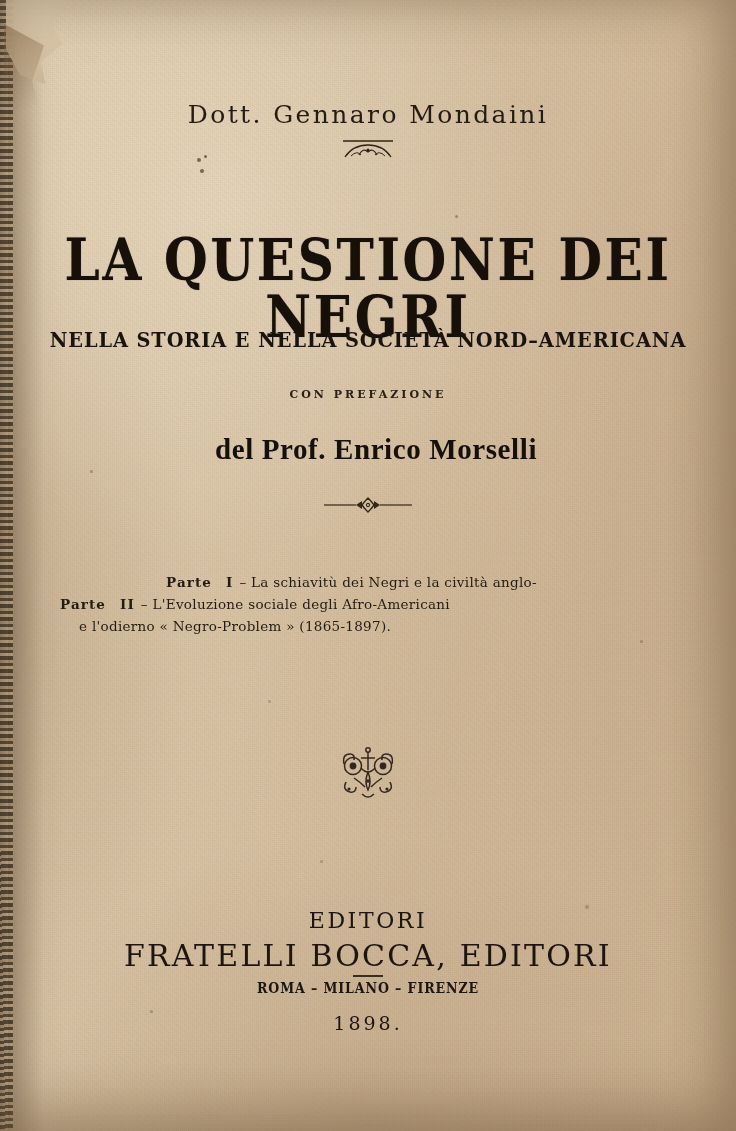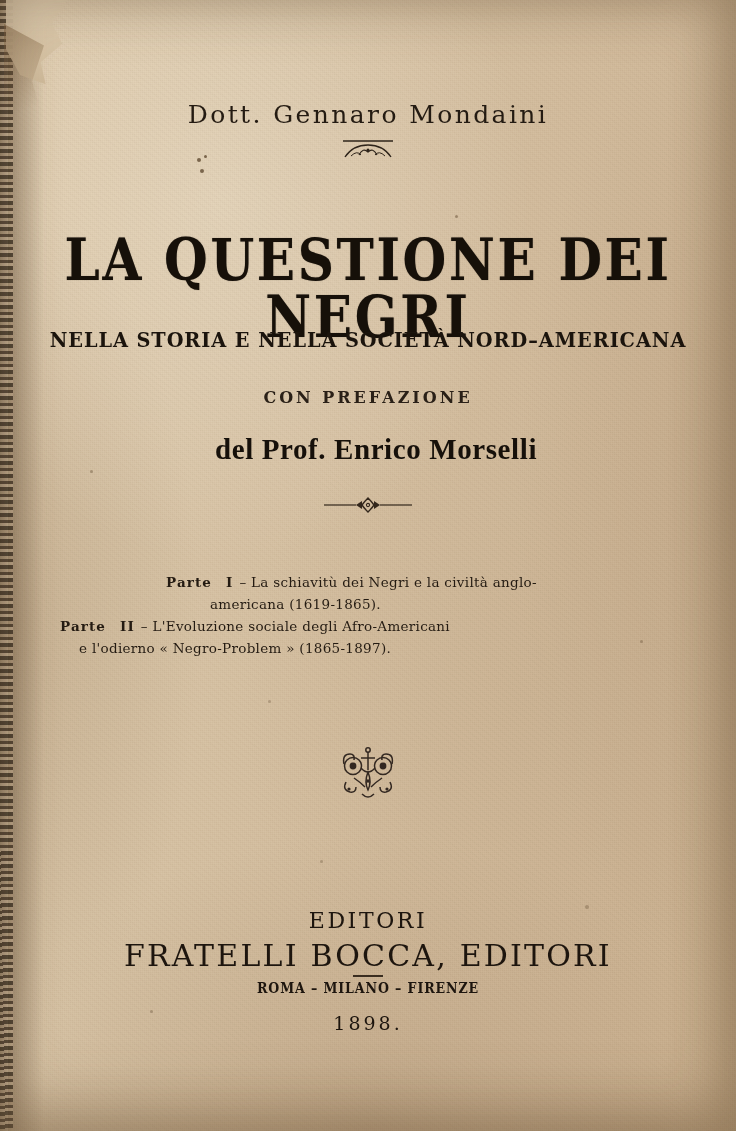--- a/index.html
+++ b/index.html
@@ -130,21 +130,21 @@
     letter-spacing: 1.0px;
     color: #1b140d;
     transform: scaleX(0.92);
     transform-origin: 50% 50%;
   }
 
   #pref-label {
     top: 388px;
     font-family: "DejaVu Serif", serif;
     font-weight: bold;
-    font-size: 16px;
+    font-size: 11px;
     letter-spacing: 3.0px;
     color: #2a2017;
   }
 
   #pref-name {
     top: 433px;
     font-family: Liberation Serif, serif;
     font-weight: bold;
     font-size: 29px;
     letter-spacing: 0.6px;
@@ -261,21 +261,20 @@
       <circle cx="48" cy="9" r="1.6" fill="none" stroke="#33271c" stroke-width="1.1"></circle>
     </svg>
   </div>
 
   <div class="block" id="parts">
     <div class="part-row">
       <span class="part-line p1-l1">
         <span class="part-label">Parte</span><span class="part-num">I</span><span>–</span>
         <span>La schiavitù dei Negri e la civiltà anglo-</span>
       </span>
-      <span class="part-line p1-l2">americana (1619-1865).</span>
     </div>
     <div class="part-row">
       <span class="part-line p2-l1">
         <span class="part-label">Parte</span><span class="part-num">II</span><span>–</span>
         <span>L'Evoluzione sociale degli Afro-Americani</span>
       </span>
       <span class="part-line p2-l2">e l'odierno « Negro-Problem » (1865-1897).</span>
     </div>
   </div>
 

